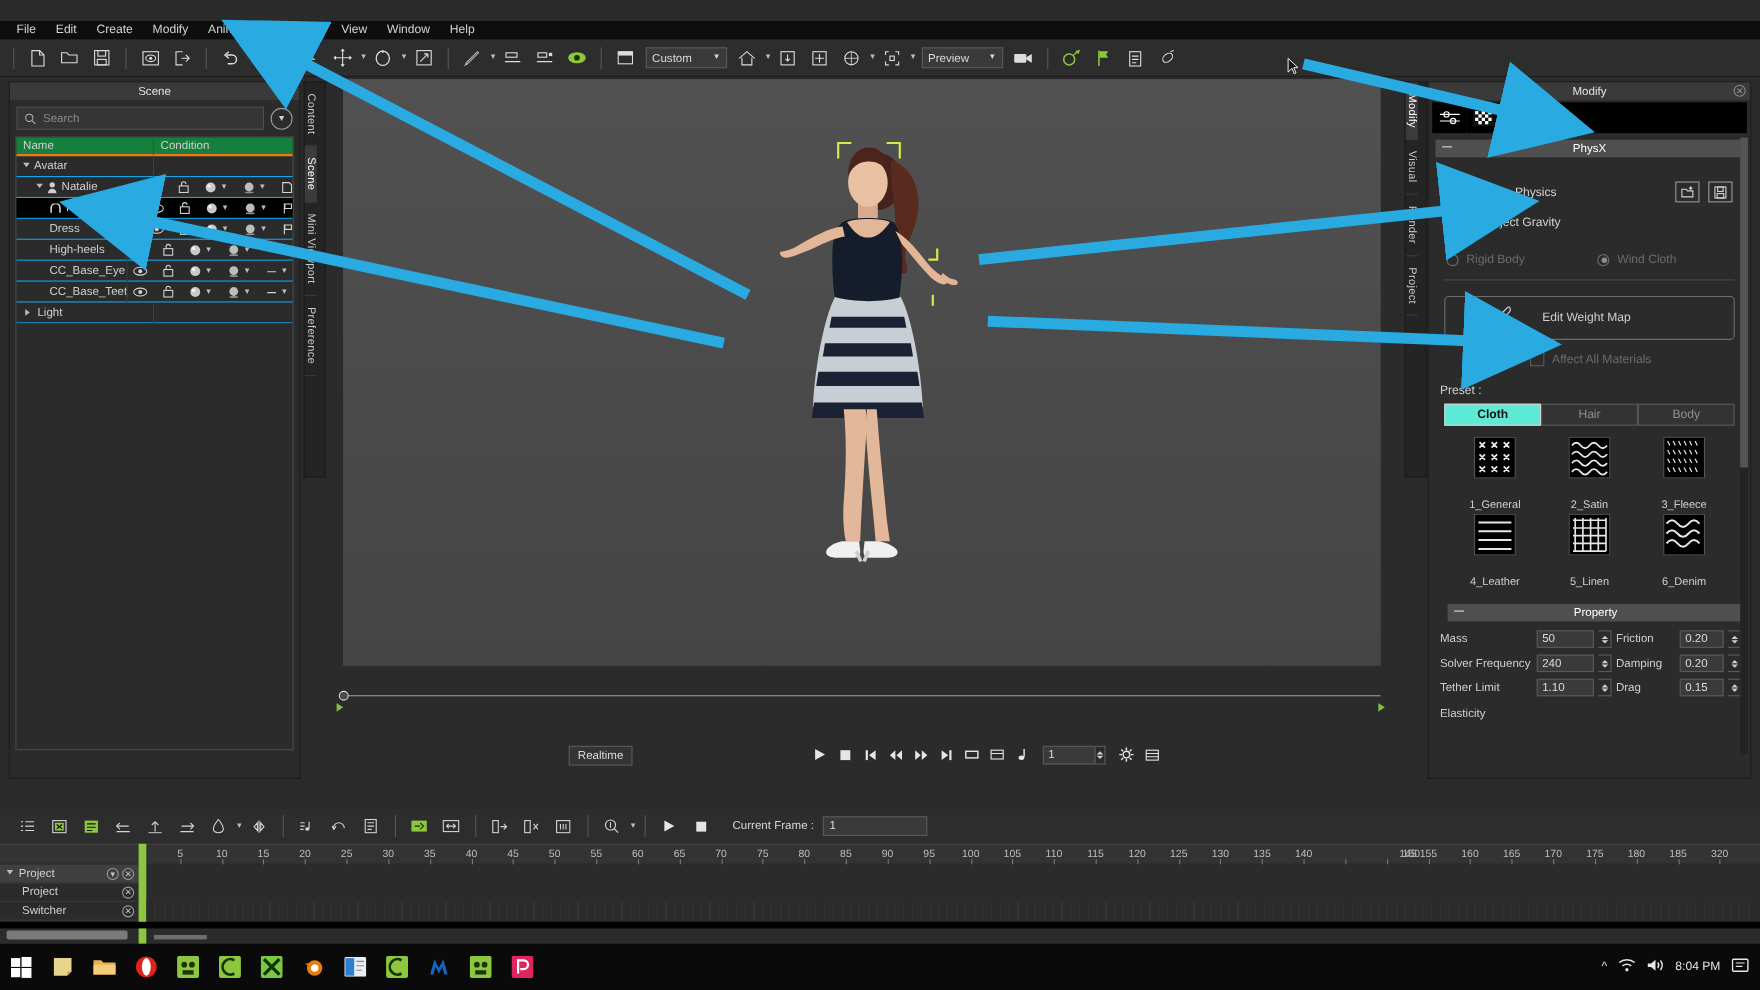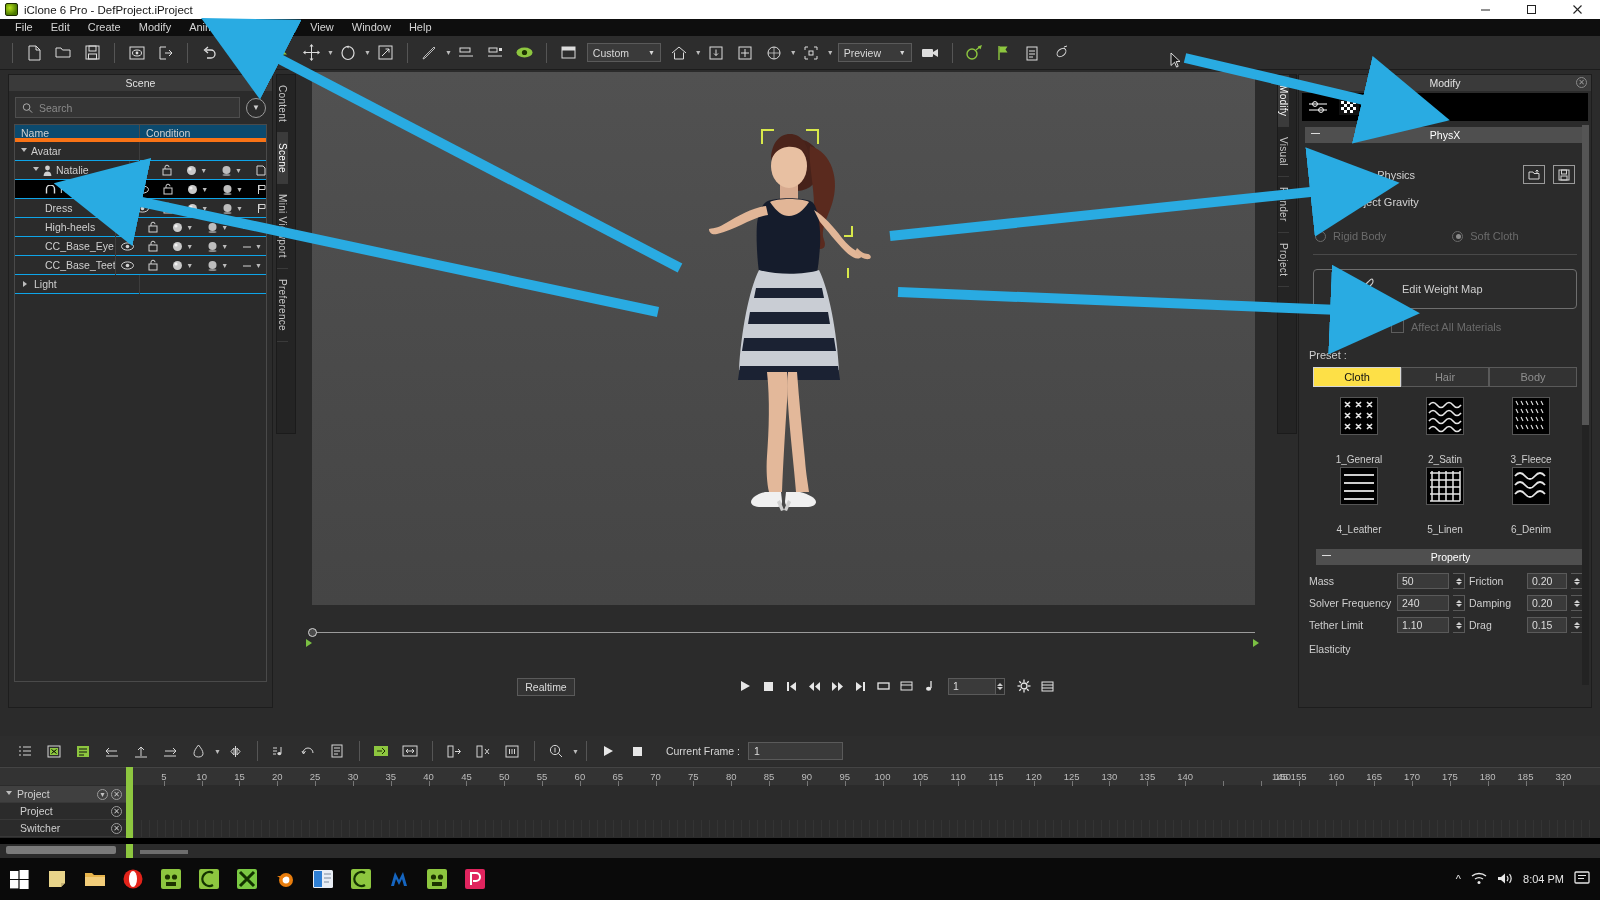--- a/index.html
+++ b/index.html
@@ -44,21 +44,21 @@
   .search-row { display:flex; align-items:center; padding:6px 6px 4px 6px; gap:6px; }
   .search-box { flex:1; height:21px; background:#353535; border:1px solid #4e4e4e; display:flex;
     align-items:center; padding:0 6px; gap:6px; }
   .search-box input { background:transparent; border:0; outline:none; color:#cfcfcf; font-size:10.5px;
     font-family:inherit; width:100%; }
   .search-box input::placeholder { color:#8a8a8a; }
   .circ-btn { width:20px; height:20px; border-radius:50%; border:1px solid #9a9a9a; color:#cfcfcf;
     display:flex; align-items:center; justify-content:center; font-size:8px; }
 
   .tree { margin:2px 5px 0 5px; border:1px solid #4a4a4a; border-bottom:none;}
-  .tree-head { display:flex; height:17px; background:#0c4a6e; border-bottom:4px solid #f97316; }
+  .tree-head { display:flex; height:17px; background:#15803d; border-bottom:2px solid #f97316;align-items:center; }
   .th-name { width:125px; padding-left:6px; line-height:17px; font-size:10.5px; color:#d0d0d0;
      border-right:1px solid #4a4a4a;}
   .th-cond { flex:1; padding-left:6px; line-height:17px; font-size:10.5px; color:#d0d0d0; }
   .trow { display:flex; height:19px; border-bottom:1px solid #0ea5e9; align-items:center; }
   .trow.sel { background:#000; }
   .trow .tn { width:125px; display:flex; align-items:center; gap:4px; font-size:10.5px; color:#cfcfcf;
     border-right:1px solid #3d3d3d; height:19px; overflow:hidden; white-space:nowrap;}
   .trow .tc { flex:1; display:flex; align-items:center; gap:2px; padding-left:5px; }
   .tri { width:0;height:0;border-left:4px solid #bdbdbd;border-top:3.5px solid transparent;border-bottom:3.5px solid transparent;}
   .tri.open { border-left:3.5px solid transparent;border-right:3.5px solid transparent;border-top:4px solid #bdbdbd;}
@@ -116,21 +116,21 @@
   .radio { width:11px; height:11px; border-radius:50%; border:1px solid #6a6a6a; position:relative; }
   .radio.on::after { content:""; position:absolute; left:2.5px; top:2.5px; width:5px; height:5px;
      border-radius:50%; background:#8c8c8c; }
   .sqbtn { width:22px; height:19px; border:1px solid #9a9a9a; display:flex; align-items:center;
      justify-content:center; color:#d5d5d5; }
   .wmap { margin:0 14px; height:40px; border:1px solid #6e6e6e; border-radius:4px; display:flex;
      align-items:center; gap:26px; padding-left:40px; color:#cfcfcf; font-size:11px; }
   .seg { display:flex; margin:0 14px; }
   .seg div { flex:1; height:20px; display:flex; align-items:center; justify-content:center; font-size:11px;
      border:1px solid #5a5a5a; color:#8f8f8f; background:#333; }
-  .seg div.on { background:#fde047; color:#111; font-weight:normal; border-color:#d6d6d6; }
+  .seg div.on { background:#5eead4; color:#111; font-weight:bold; border-color:#d6d6d6; }
   .presets { display:grid; grid-template-columns:repeat(3,1fr); gap:2px 10px; margin:10px 22px 0 22px; }
   .pcell { display:flex; flex-direction:column; align-items:center; gap:19px; }
   .pthumb { width:38px; height:38px; background:#000; border:1px solid #555; }
   .plabel { font-size:10px; color:#cfcfcf; }
   .prop-grid { display:grid; grid-template-columns:84px 52px 12px 54px 40px 12px; gap:6px 4px;
      align-items:center; margin:8px 10px 0 10px; font-size:10.5px; color:#cfcfcf; }
   .pfield { height:16px; border:1px solid #5a5a5a; background:#3a3a3a; color:#ddd; font-size:10.5px;
      display:flex; align-items:center; padding-left:4px; }
   .pspin { height:16px; border:1px solid #5a5a5a; border-left:none; display:flex; flex-direction:column;
      align-items:center; justify-content:center; gap:1px; }
@@ -167,42 +167,20 @@
   .tray { margin-left:auto; display:flex; align-items:center; gap:10px; padding-right:10px; color:#e6e6e6; font-size:11px;}
 
   
   .arrow { position:absolute; pointer-events:none; }
 </style>
 </head>
 <body>
 
 <div id="app">
 
-  <div class="titlebar">
-    <div class="tb-icon"></div>
-    <div class="tb-title">iClone 6 Pro - DefProject.iProject</div>
-    <div class="tb-btns">
-      <div class="tb-btn">
-        <svg width="11" height="11" viewBox="0 0 11 11">
-            <line x1="1" y1="6" x2="10" y2="6" stroke="#222" stroke-width="1"></line>
-          </svg>
-      </div>
-      <div class="tb-btn">
-        <svg width="11" height="11" viewBox="0 0 11 11">
-            <rect x="1.5" y="1.5" width="8" height="8" fill="none" stroke="#222" stroke-width="1"></rect>
-          </svg>
-      </div>
-      <div class="tb-btn close">
-        <svg width="11" height="11" viewBox="0 0 11 11">
-            <line x1="1.5" y1="1.5" x2="9.5" y2="9.5" stroke="#222" stroke-width="1.1"></line>
-            <line x1="9.5" y1="1.5" x2="1.5" y2="9.5" stroke="#222" stroke-width="1.1"></line>
-          </svg>
-      </div>
-    </div>
-  </div>
 
   <div class="menubar">
     <div class="menuitem">File</div>
     <div class="menuitem">Edit</div>
     <div class="menuitem">Create</div>
     <div class="menuitem">Modify</div>
     <div class="menuitem">Animation</div>
     <div class="menuitem">Render</div>
     <div class="menuitem">View</div>
     <div class="menuitem">Window</div>
@@ -912,21 +890,21 @@
       <span>Object Gravity</span>
     </div>
 
     <div style="display:flex; margin:22px 16px 0 16px; color:#6b6b6b; font-size:11px;">
       <div style="display:flex; align-items:center; gap:7px;">
         <span class="radio"></span>
         <span>Rigid Body</span>
       </div>
       <div style="display:flex; align-items:center; gap:7px; margin-left:66px;">
         <span class="radio on"></span>
-        <span>Soft Cloth</span>
+        <span>Wind Cloth</span>
       </div>
     </div>
 
     <div style="margin:12px 14px 14px 14px; height:1px; background:#494949;"></div>
 
     <div class="wmap">
       <span>
         <svg width="22" height="22" viewBox="0 0 22 22">
             <path d="M18 2c2 1.6 1 4-1 6l-7 7-3-3 7-7c2-2 3-3.5 4-3z" fill="none" stroke="#cfcfcf" stroke-width="1.1"></path>
             <path d="M7 12c-3 1-3 5-5 7 3 1 6-1 7-4z" fill="none" stroke="#cfcfcf" stroke-width="1.1"></path>

